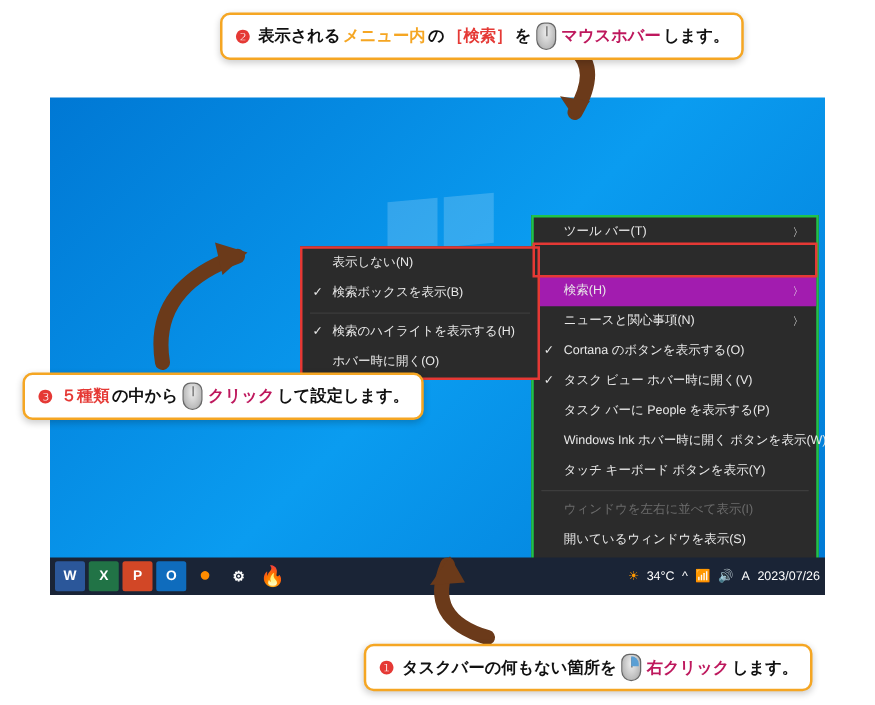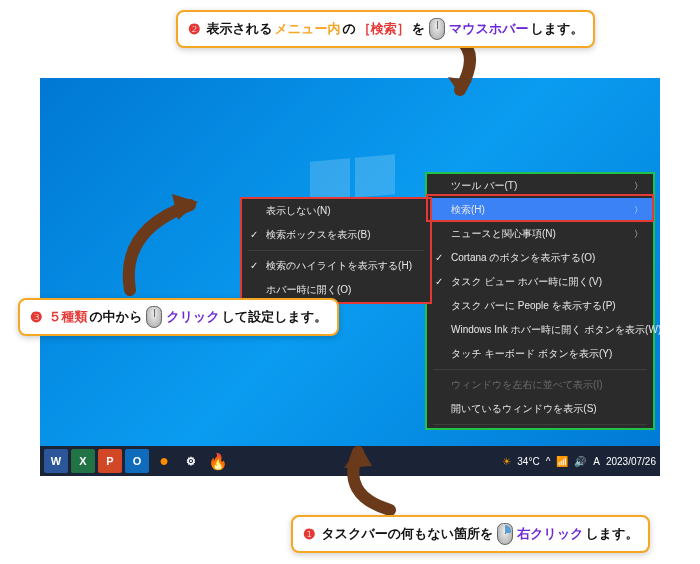--- a/index.html
+++ b/index.html
@@ -57,21 +57,21 @@
     }
     .cm-main { left: 385px; top: 94px; width: 230px; }
     .cm-item {
       padding: 5px 10px 5px 24px;
       display: flex;
       align-items: center;
       position: relative;
       white-space: nowrap;
       line-height: 1.4;
     }
-    .cm-item.hover { background: #3b82f6; }
+    .cm-item.hover { background: #a21caf; margin-top: 23px; }
     .cm-item.disabled { color: #6b6b6b; }
     .cm-sep { height: 1px; background: #3d3d3d; margin: 3px 6px; }
     .cm-arrow { margin-left: auto; font-size: 9px; }
     .cm-check { position:absolute; left:8px; font-size:10px; }
 
     .submenu {
       position: absolute;
       left: 200px; top: 119px;
       width: 192px;
       background: #2b2b2b;
@@ -103,21 +103,21 @@
       z-index: 100;
       box-shadow: 0 2px 6px rgba(0,0,0,0.2);
     }
     .num-badge {
       color: #e53935;
       font-size: 14px;
       margin-right: 4px;
     }
     .c-orange { color: #f5a623; }
     .c-red { color: #e53935; }
-    .c-blue { color: #6d28d9; }
+    .c-blue { color: #be185d; }
     .c-black { color: #111; }
     .mouse-ico {
       display:inline-block;
       width:16px; height:22px;
       background: radial-gradient(ellipse at 50% 35%, #eee 0%, #bbb 70%, #888 100%);
       border-radius: 8px 8px 10px 10px;
       border:1px solid #666;
       position:relative;
       vertical-align:middle;
       margin: 0 2px;

